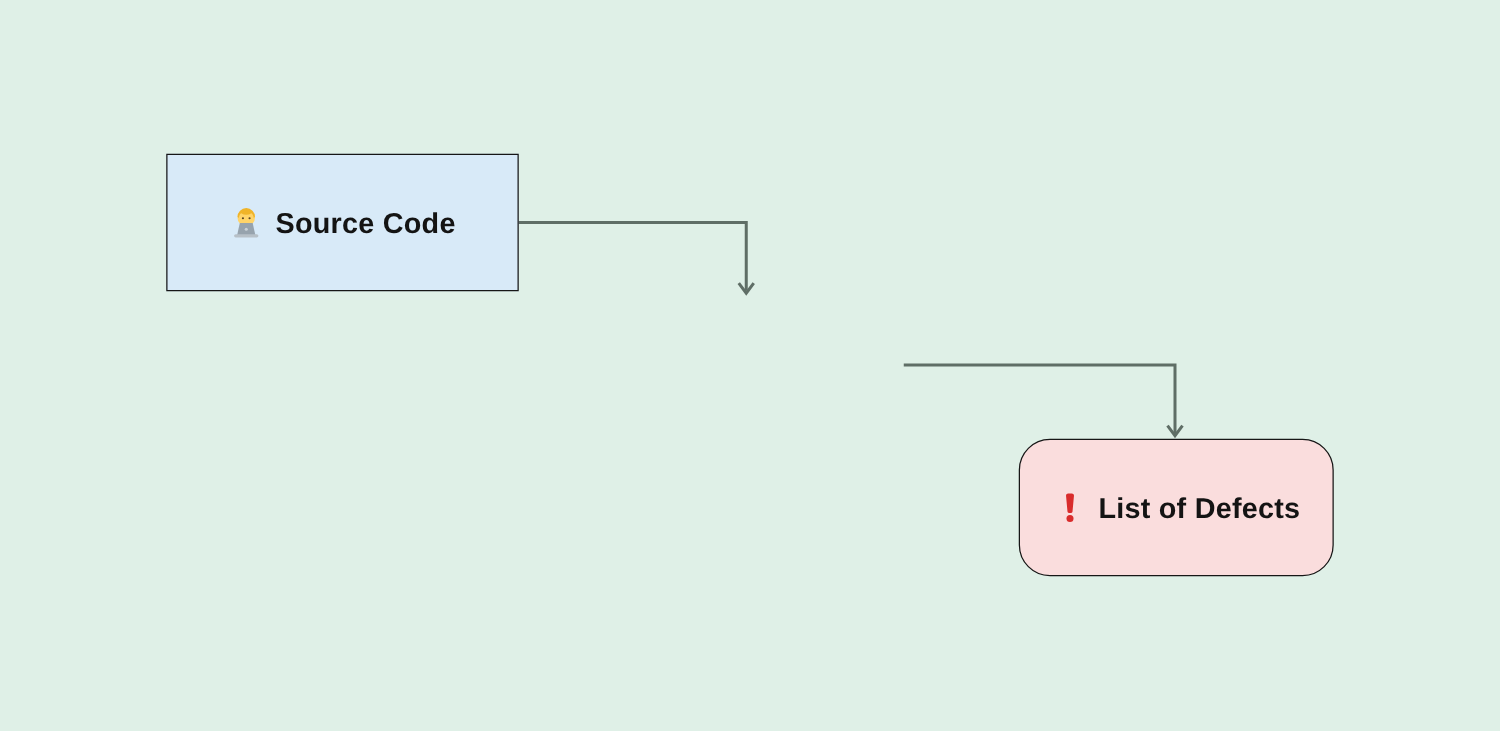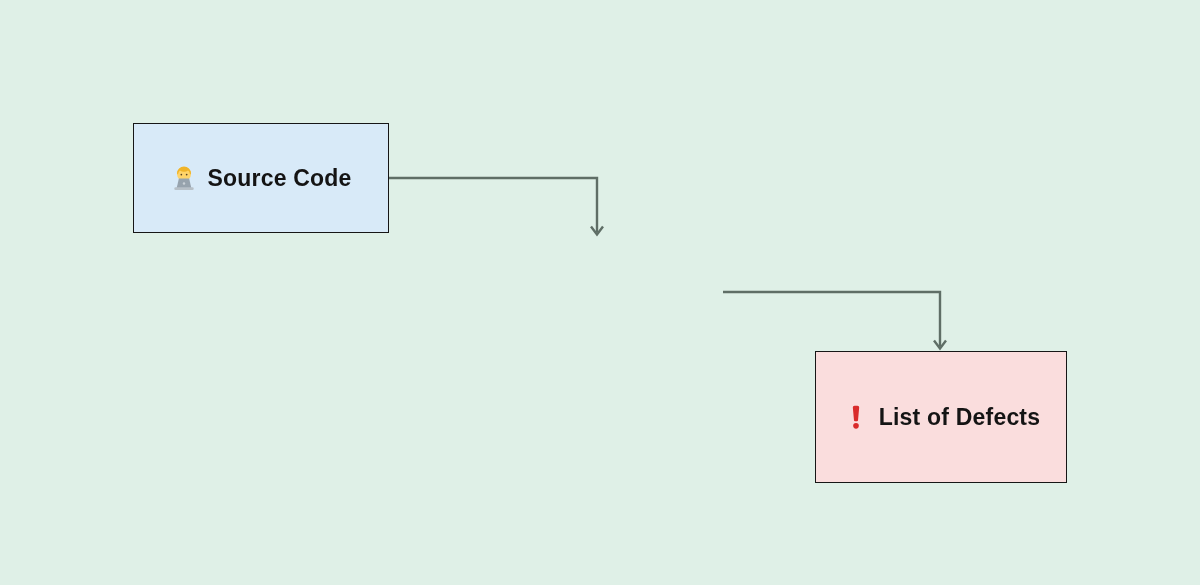--- a/index.html
+++ b/index.html
@@ -33,23 +33,23 @@
   }
   .node {
     position: absolute;
     box-sizing: border-box;
     border: 1.6px solid #161616;
     display: flex;
     align-items: center;
     justify-content: center;
     gap: 9px;
   }
-  .node-source   { left: 133px; top: 123px; width: 256px; height: 110px; background: #d8eaf8; }
+  .node-source   { left: 133px; top: 123px; width: 282px; height: 110px; background: #d8eaf8; }
   .node-analysis { left: 470px; top: 237px; width: 252px; height: 110px; background: #f9f2d2; }
-  .node-defects  { left: 815px; top: 351px; width: 252px; height: 132px; background: #fadddd; }
+  .node-defects  { left: 815px; top: 351px; width: 252px; height: 110px; background: #fadddd; border-radius: 25px; }
   .node .label {
     font-size: 23px;
     font-weight: 700;
     color: #141414;
     letter-spacing: 0.2px;
     white-space: nowrap;
   }
   .icon {
     display: inline-flex;
     align-items: center;

